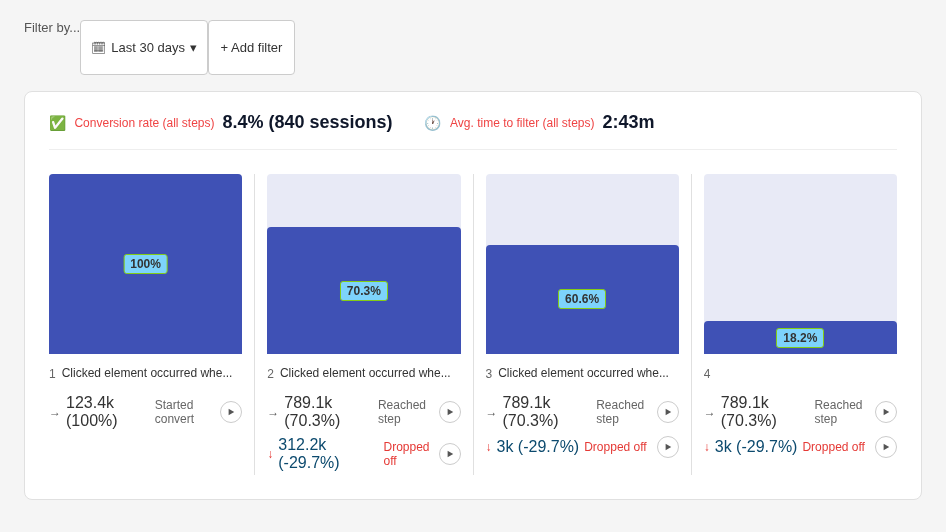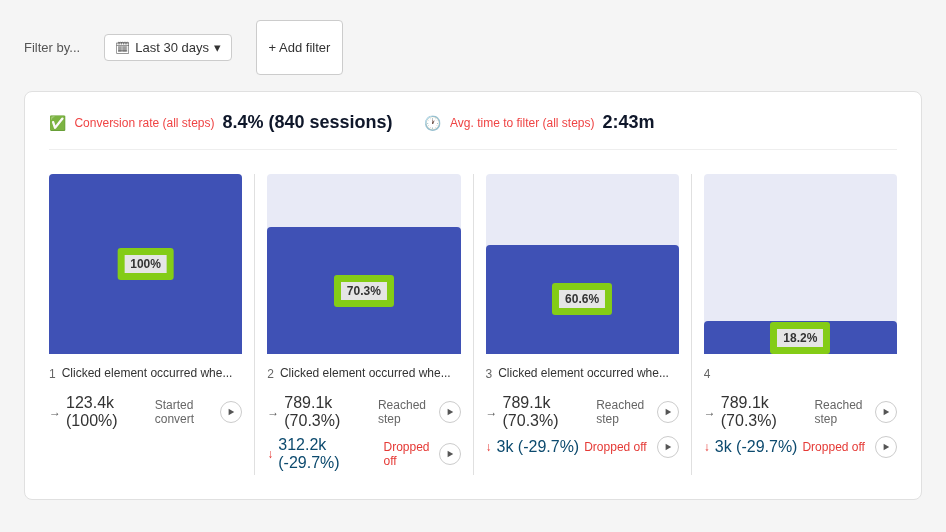--- a/index.html
+++ b/index.html
@@ -7,22 +7,21 @@
       font-family: -apple-system, BlinkMacSystemFont, 'Segoe UI', sans-serif;
       background: #f5f5f5;
       color: #333;
       font-size: 13px;
     }
     .page-wrapper {
       padding: 20px 24px;
     }
     .filter-bar {
       display: flex;
-      align-items: center;
-      gap: 24px;
+      gap: 0;
       margin-bottom: 16px;
     }
     .filter-label {
       font-size: 13px;
       color: #555;
     }
     .filter-btn {
       display: flex;
       align-items: center;
       gap: 5px;
@@ -110,22 +109,22 @@
     .bar-fill {
       position: absolute;
       bottom: 0;
       left: 0;
       right: 0;
       background: #3f51b5;
       border-radius: 4px 4px 0 0;
     }
     .bar-label {
       position: absolute;
-      background: #e5e5e5;
-      border: 7px solid #84cc16;
+      background: #7dd3fc;
+      border: 1px solid #84cc16;
       border-radius: 3px;
       padding: 2px 6px;
       font-size: 12px;
       font-weight: 600;
       color: #333;
       top: 50%;
       left: 50%;
       transform: translate(-50%, -50%);
       white-space: nowrap;
     }

